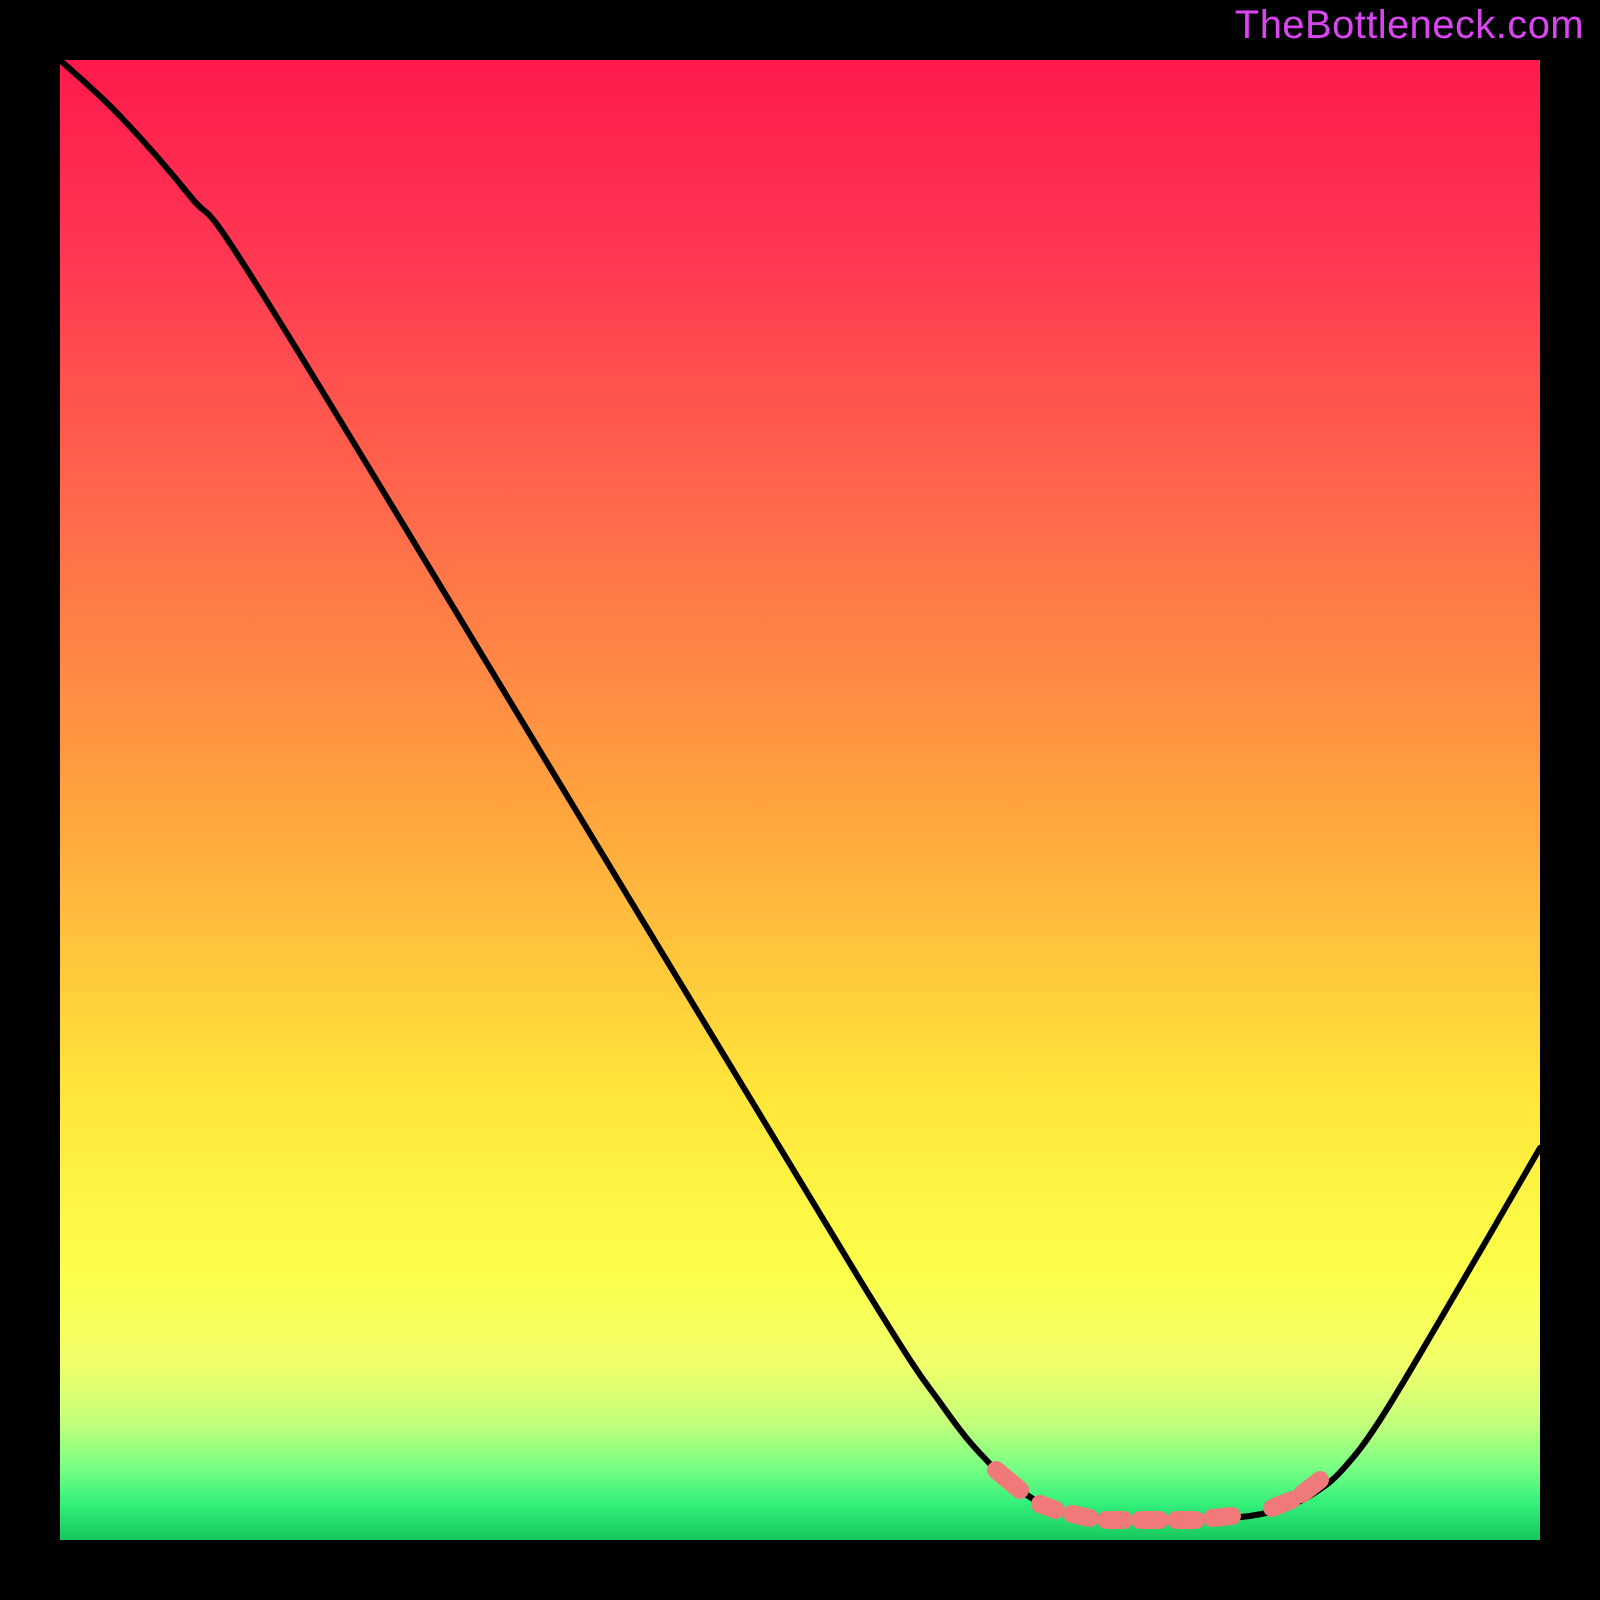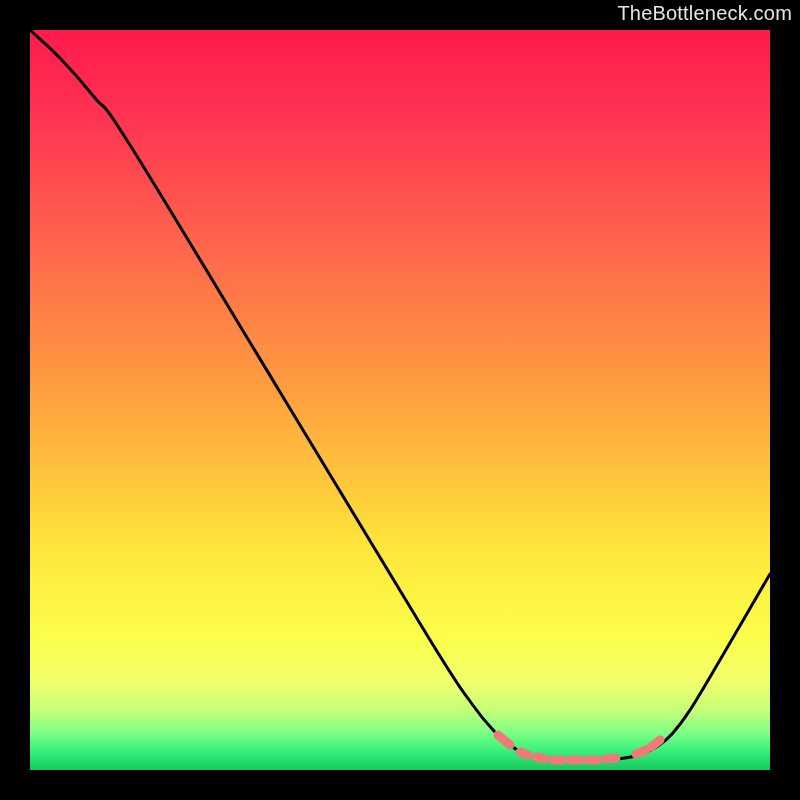--- a/index.html
+++ b/index.html
@@ -14,21 +14,21 @@
   .container {
     position: relative;
     width: 800px;
     height: 800px;
     background: #000;
   }
   .watermark {
     position: absolute;
     top: 2px;
     right: 8px;
-    color: #e5e5e5;
+    color: #d946ef;
     font-size: 20px;
     font-weight: 500;
     letter-spacing: 0.2px;
     z-index: 10;
   }
   svg {
     display: block;
   }
 </style>
 </head>

